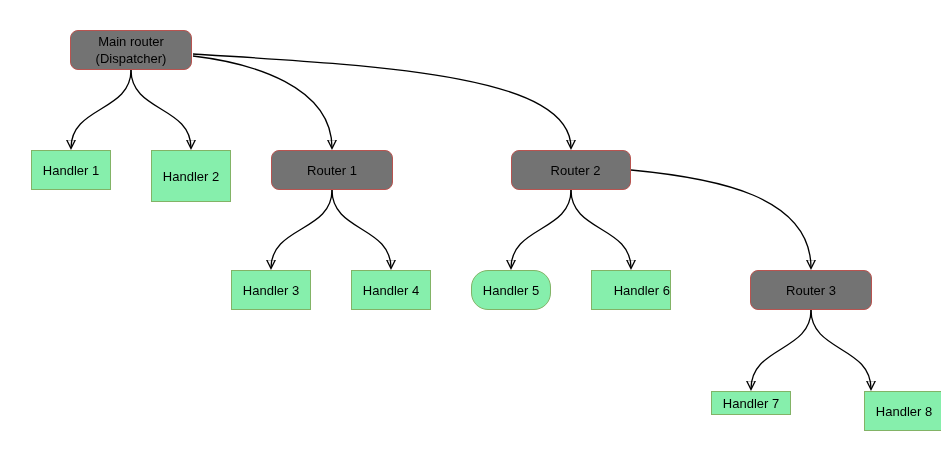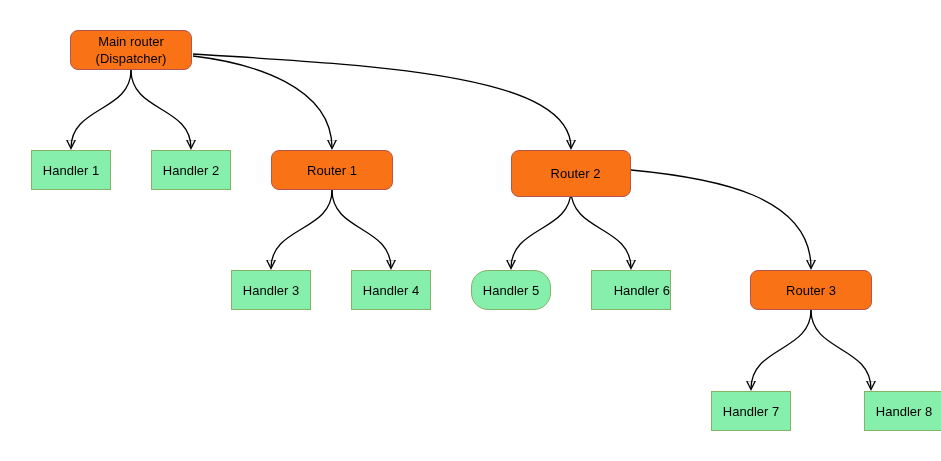--- a/index.html
+++ b/index.html
@@ -19,41 +19,41 @@
     display:flex;
     flex-direction:column;
     align-items:center;
     justify-content:center;
     text-align:center;
     font-size:13px;
     color:#000000;
     line-height:17px;
   }
   .router{
-    background:#f97316;
+    background:#737373;
     border:1px solid #b85450;
     border-radius:8px;
   }
   .handler{
     background:#86efac;
     border:1px solid #82b366;
     border-radius:0;
   }
   
   .n-main{left:70px; top:30px; width:122px;height:40px;}
   .n-h1 {left:31px; top:150px;width:80px; height:40px;}
-  .n-h2 {left:151px;top:150px;width:80px; height:40px;}
+  .n-h2 {left:151px;top:150px;width:80px; height:52px;}
   .n-r1 {left:271px;top:150px;width:122px;height:40px;}
-  .n-r2 {left:511px;top:150px;width:120px;height:47px;padding-left:9px;}
+  .n-r2 {left:511px;top:150px;width:120px;height:40px;padding-left:9px;}
   .n-h3 {left:231px;top:270px;width:80px; height:40px;}
   .n-h4 {left:351px;top:270px;width:80px; height:40px;}
   .n-h5 {left:471px;top:270px;width:80px; height:40px;border-radius:17px;}
   .n-h6 {left:591px;top:270px;width:80px; height:40px;align-items:flex-end;}
   .n-r3 {left:750px;top:270px;width:122px;height:40px;}
-  .n-h7 {left:711px;top:391px;width:80px; height:40px;}
+  .n-h7 {left:711px;top:391px;width:80px; height:24px;}
   .n-h8 {left:831px;top:391px;width:80px; height:40px;margin-left:33px;}
 </style>
 </head>
 <body>
 
 <div class="canvas">
 
   <svg class="edges" viewBox="0 0 941 461">
     <defs>
       <marker id="arrow" markerWidth="12" markerHeight="12" refX="8.5" refY="4.5" orient="auto" markerUnits="userSpaceOnUse">

